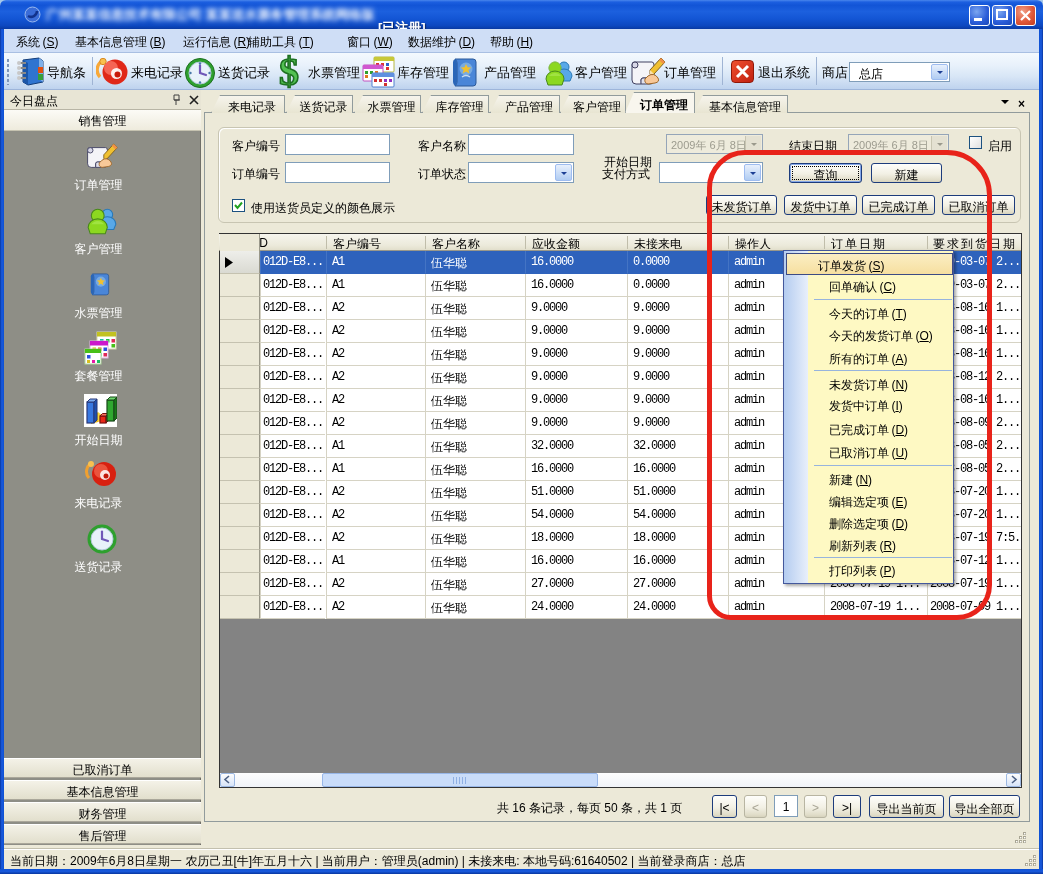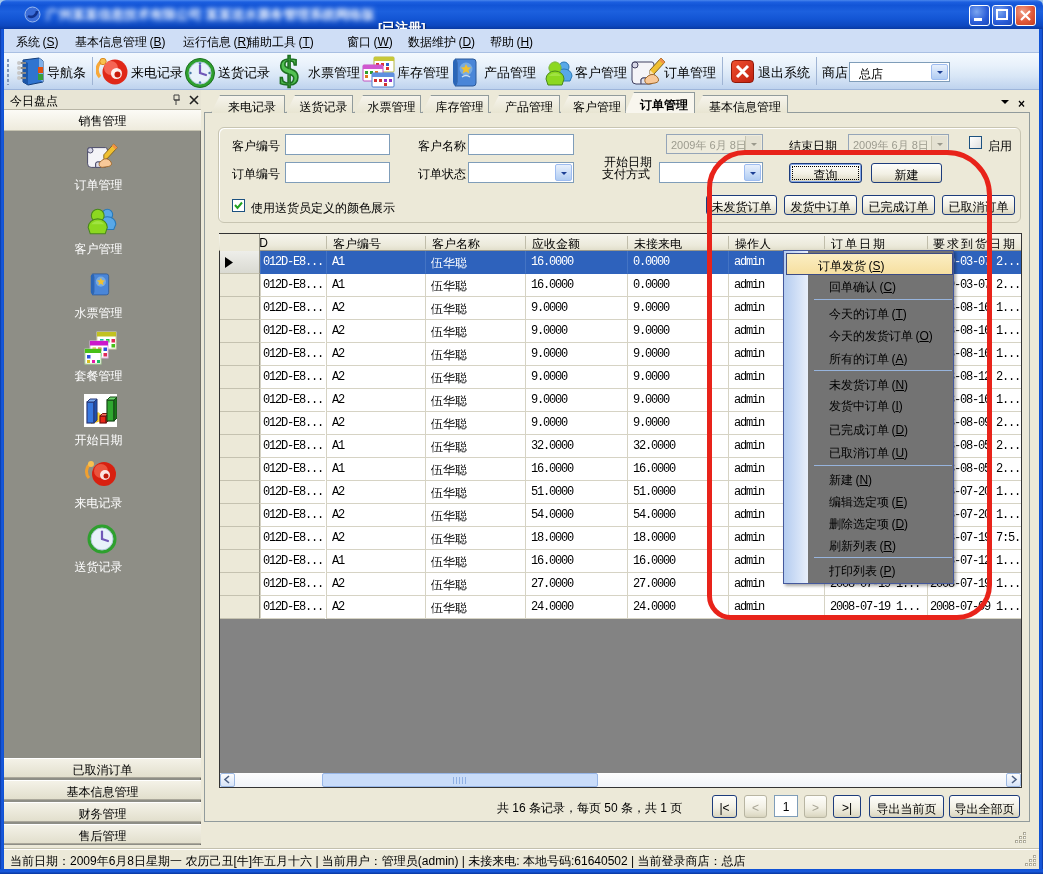--- a/index.html
+++ b/index.html
@@ -61,21 +61,21 @@
 .h1{left:37px;width:70px;border-left:none}.h2{left:107px;width:99px}.h3{left:206px;width:100px}
 .h4{left:306px;width:102px}.h5{left:408px;width:101px}.h6{left:509px;width:96px}
 .h7{left:605px;width:103px}.h8{left:708px;width:101px}
 
 #hscroll{position:absolute;left:220px;top:773px;width:801px;height:14px;background:linear-gradient(180deg,#fdfdfd,#f0f3f8)}
 .sbarrow{position:absolute;top:0;width:15px;height:14px;background:linear-gradient(180deg,#fdfdfd,#d7e4f8);border:1px solid #9cb8e2;border-radius:2px}
 #hthumb{position:absolute;left:102px;top:0;width:276px;height:14px;background:linear-gradient(180deg,#dcе9fb,#c3d8f8);background:#c9dcf9;border:1px solid #98b7e8;border-radius:2px}
 
 .pgtxt{position:absolute;color:#000}
 
-#cmenu{left:783px;top:250px;width:171px;height:334px;background:#737373;border:1px solid #44589c;box-shadow:2px 2px 3px rgba(0,0,0,.35);z-index:50}
+#cmenu{left:783px;top:250px;width:171px;height:334px;background:#fef9c3;border:1px solid #44589c;box-shadow:2px 2px 3px rgba(0,0,0,.35);z-index:50}
 #cmenustrip{position:absolute;left:0;top:0;width:24px;height:100%;background:linear-gradient(90deg,#b4ccf0,#e8effb)}
 .mi{position:absolute;left:38px;width:145px;height:22px;color:#000;padding:4px 0 0 7px}
 .msep{position:absolute;left:30px;width:138px;height:1px;background:#97b4dd}
 .mihl{background:linear-gradient(180deg,#fbeec3,#f6dfa0);border:1px solid #3c4b84;left:2px;width:167px;padding-left:31px}
 
 #stripb{left:4px;top:845px;width:1035px;height:3px;background:#ece9d8}
 #statusbar{left:4px;top:848px;width:1035px;height:21px;background:#ece9d8;border-top:1px solid #c3c0ae;box-shadow:inset 0 1px 0 #fff}
 
 #redoval{left:707px;top:150px;width:285px;height:470px;border:5px solid #e8231a;border-radius:38px 45px 35px 24px;z-index:99}
 .gripdots{position:absolute;width:13px;height:13px}

